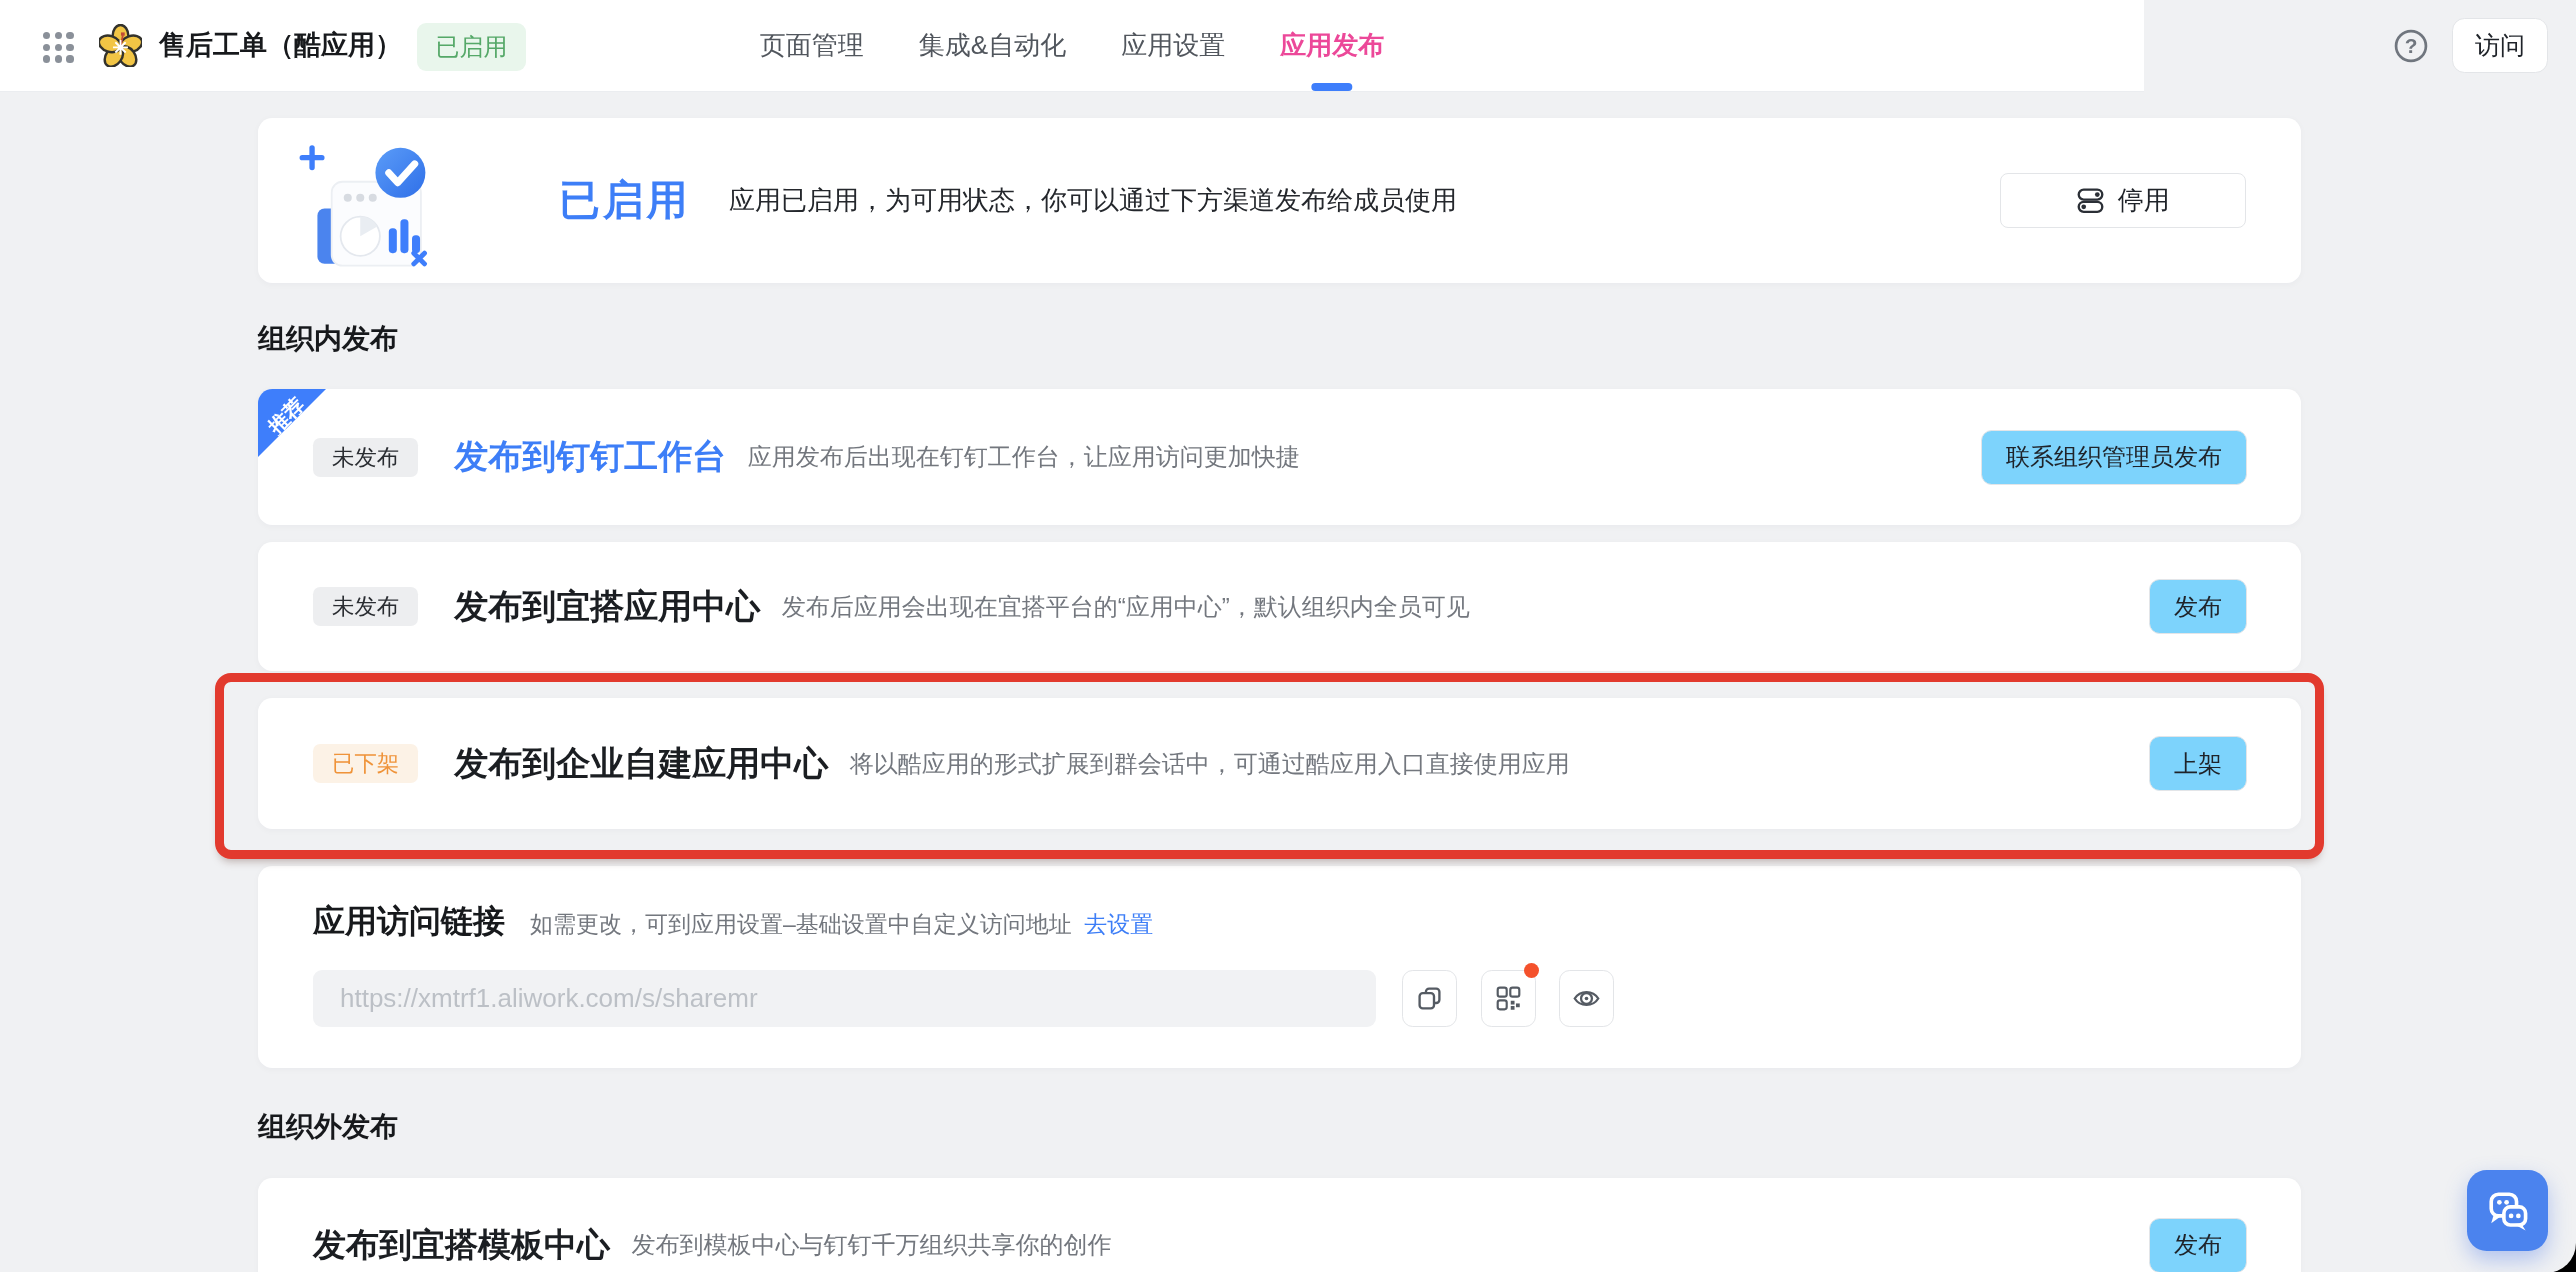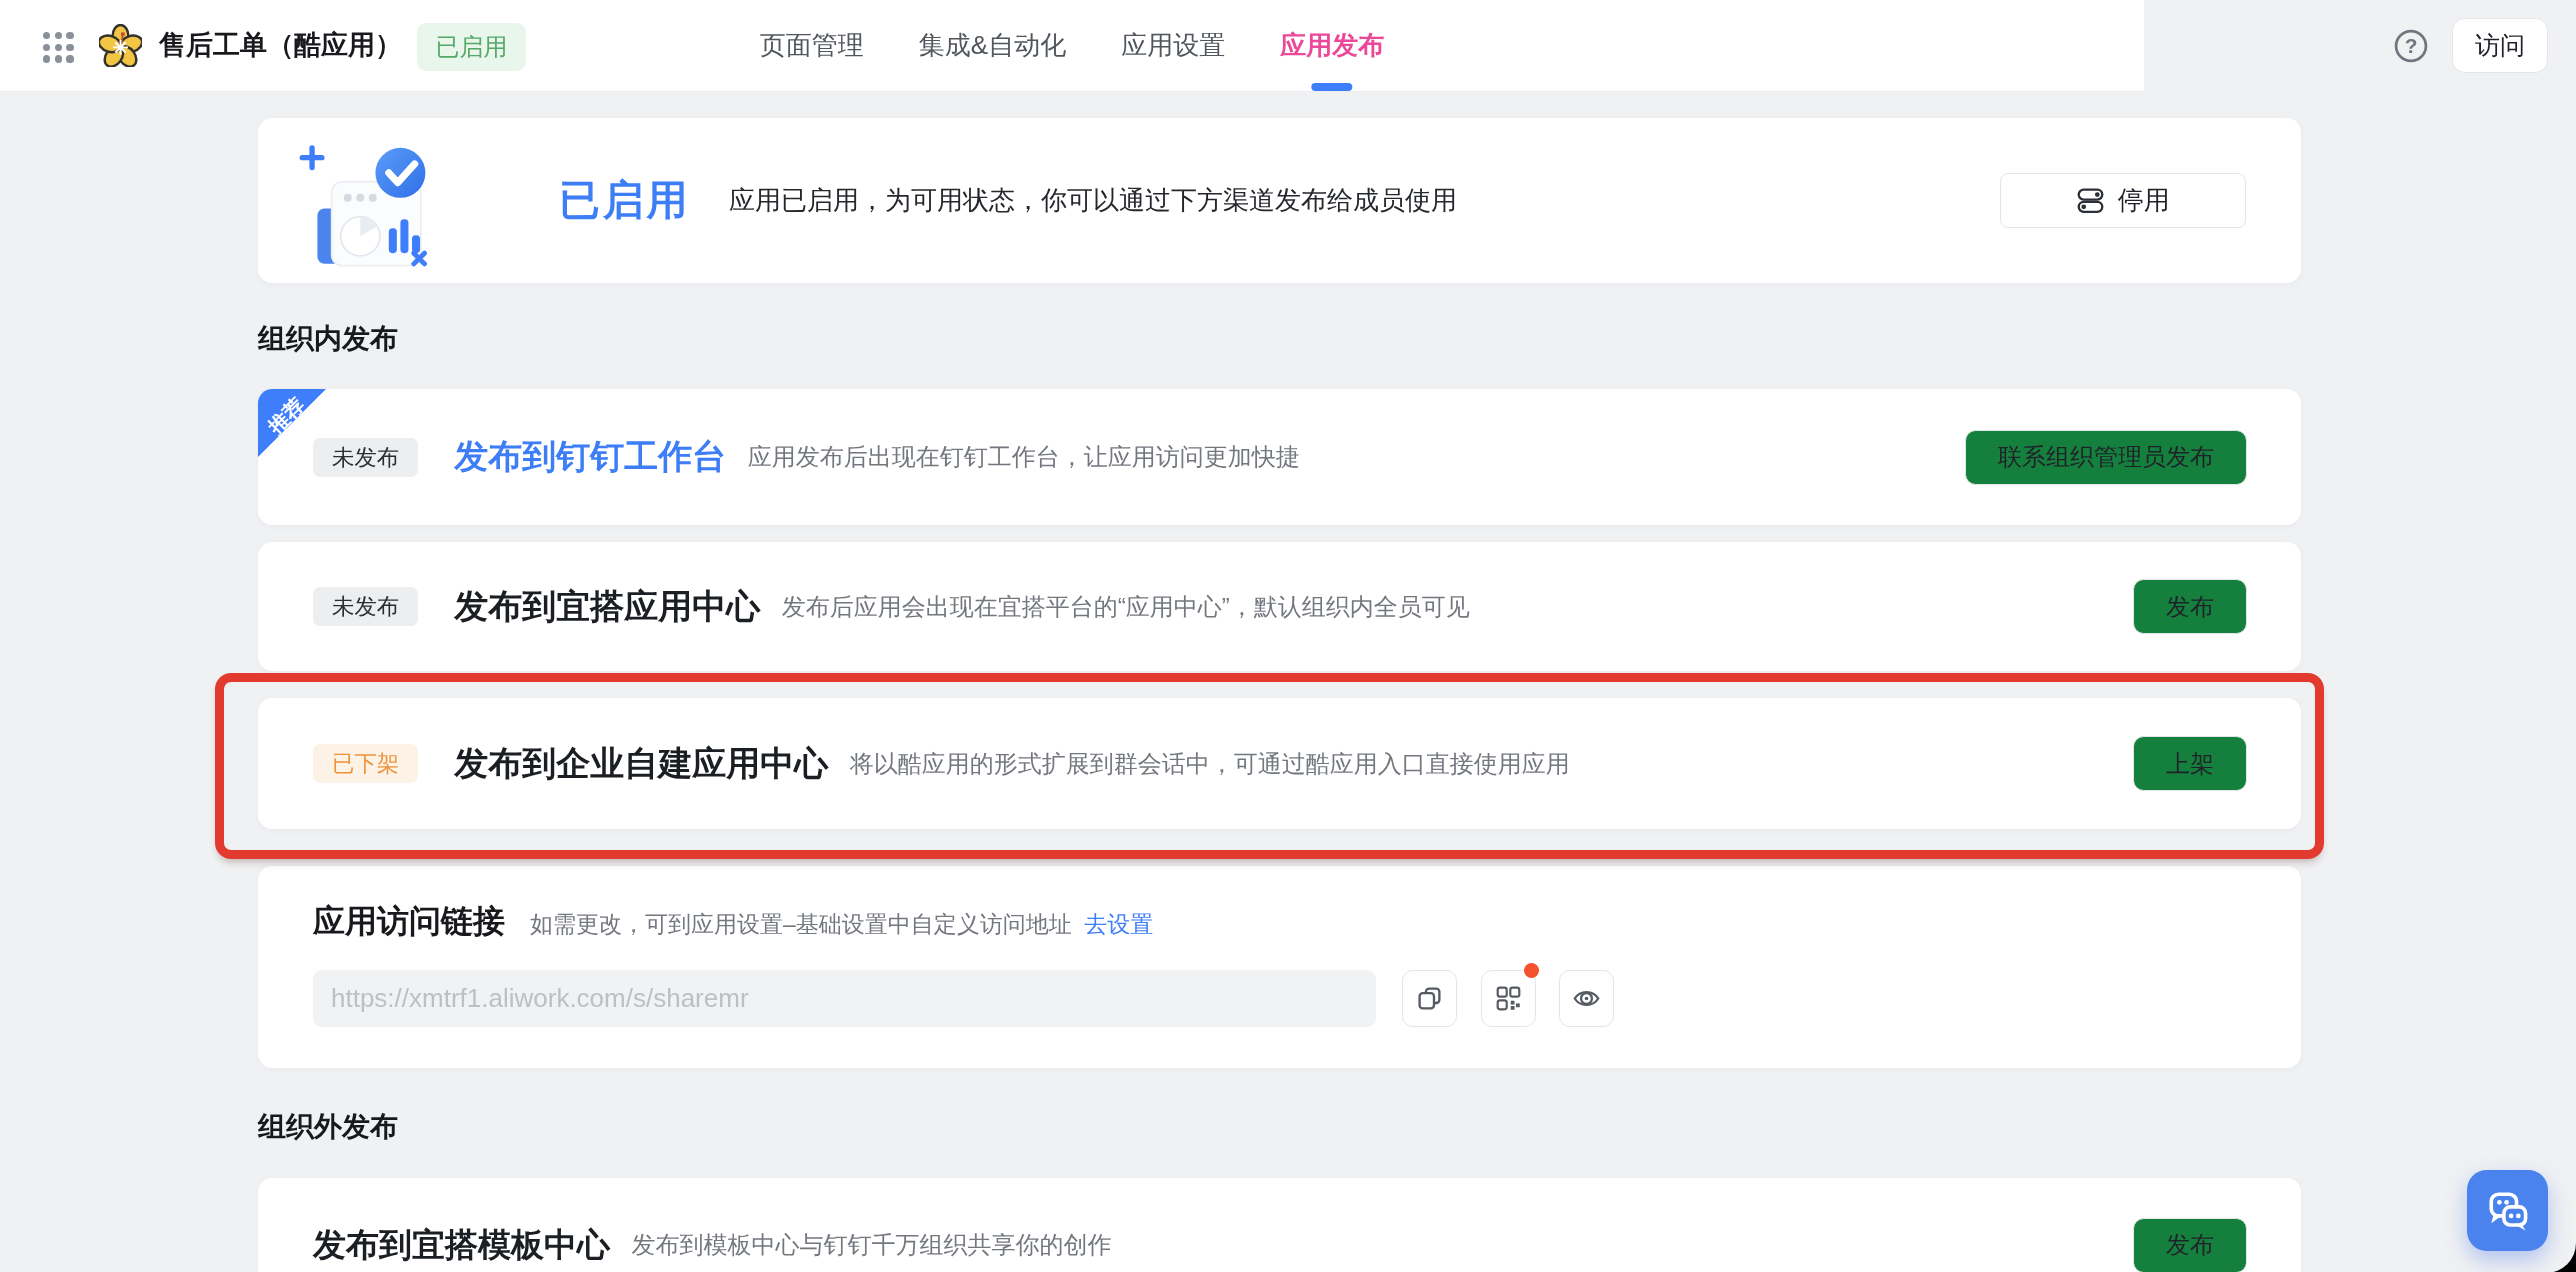--- a/index.html
+++ b/index.html
@@ -37,31 +37,31 @@
   #card-ding { top:389px; height:136px; }
   #card-yida { top:542px; height:129px; }
   #card-ent  { top:698px; height:131px; }
   #card-tpl  { top:1178px; height:134px; }
   .badge { margin-left:55px; flex:none; height:39px; border-radius:7.2px; background:#EDEEF0; color:#2A2D32; font-size:22.4px; display:flex; align-items:center; justify-content:center; padding:0 19px; white-space:nowrap; }
   .badge.orange { background:#FCF2E6; color:#EF9339; }
   .pub-title { margin-left:36px; font-size:34px; font-weight:bold; color:#1B1E22; white-space:nowrap; }
   .pub-title.link { color:#3D7EF7; cursor:pointer; }
   .pub-title.noBadge { margin-left:55px; font-size:33px; }
   .pub-desc { margin-left:21.5px; font-size:24px; color:#73777E; white-space:nowrap; }
-  .action-btn { margin-left:auto; margin-right:54px; height:55px; border:1.8px solid #E3E5E8; border-radius:10.7px; background:#15803d; font-size:24px; color:#1F2329; display:flex; align-items:center; justify-content:center; padding:0 32px; flex:none; cursor:pointer; white-space:nowrap; }
+  .action-btn { margin-left:auto; margin-right:54px; height:55px; border:1.8px solid #E3E5E8; border-radius:10.7px; background:#7dd3fc; font-size:24px; color:#1F2329; display:flex; align-items:center; justify-content:center; padding:0 24px; flex:none; cursor:pointer; white-space:nowrap; }
   .ribbon { position:absolute; top:0; left:0; width:68px; height:68px; clip-path:polygon(0 0,100% 0,0 100%); background:#3E7EFB; border-top-left-radius:14.3px; }
   .ribbon span { position:absolute; left:0px; top:13.4px; width:57px; text-align:center; transform:rotate(-45deg); color:#fff; font-size:20.6px; font-weight:bold; }
   .red-box { position:absolute; left:215px; top:673px; width:2109px; height:186px; border:9.8px solid #E23A2E; border-radius:16px; box-shadow:0 6.3px 9px -4.5px rgba(80,40,30,.35); z-index:5; pointer-events:none; }
   
   #link-card { top:866px; height:202px; }
   .link-head { position:absolute; left:55px; top:34px; display:flex; align-items:baseline; }
   .link-title { font-size:32px; font-weight:bold; color:#17191C; }
   .link-desc { margin-left:25px; font-size:23px; color:#73777E; }
   .go-settings { margin-left:12.5px; font-size:23px; color:#3D7EF7; cursor:pointer; }
-  .link-input { position:absolute; left:55px; top:104px; width:1063px; height:57px; background:#F1F2F4; border:none; border-radius:9px; font-size:26px; color:#4E545C; padding:0 18px; outline:none; }
+  .link-input { position:absolute; left:55px; top:104px; width:1063px; height:57px; background:#F1F2F4; border:none; border-radius:9px; font-size:26px; color:#4E545C; padding:0 27px; outline:none; }
   .link-input::placeholder { color:#BCC0C6; }
   .icon-btn { position:absolute; top:104px; width:55px; height:57px; border:1.8px solid #E3E5E8; border-radius:10.7px; background:#fff; display:flex; align-items:center; justify-content:center; cursor:pointer; }
   #copy-btn { left:1144px; } #qr-btn { left:1223px; } #eye-btn { left:1301px; }
   .dot { position:absolute; top:-8px; right:-3.6px; width:15px; height:15px; border-radius:50%; background:#F4512C; }
   
   .float-btn { position:absolute; left:2467px; top:1170px; width:81px; height:81px; border-radius:19.7px; background:#4B83EE; display:flex; align-items:center; justify-content:center; box-shadow:0 9px 21.5px rgba(60,110,230,.35); cursor:pointer; z-index:30; }
   .corner-black { position:absolute; right:0; bottom:0; width:43px; height:43px; background:#000; z-index:25; }
   .corner-mask  { position:absolute; right:0; bottom:0; width:43px; height:43px; background:#F0F1F3; border-bottom-right-radius:30px; z-index:26; }
 </style>
 </head>

